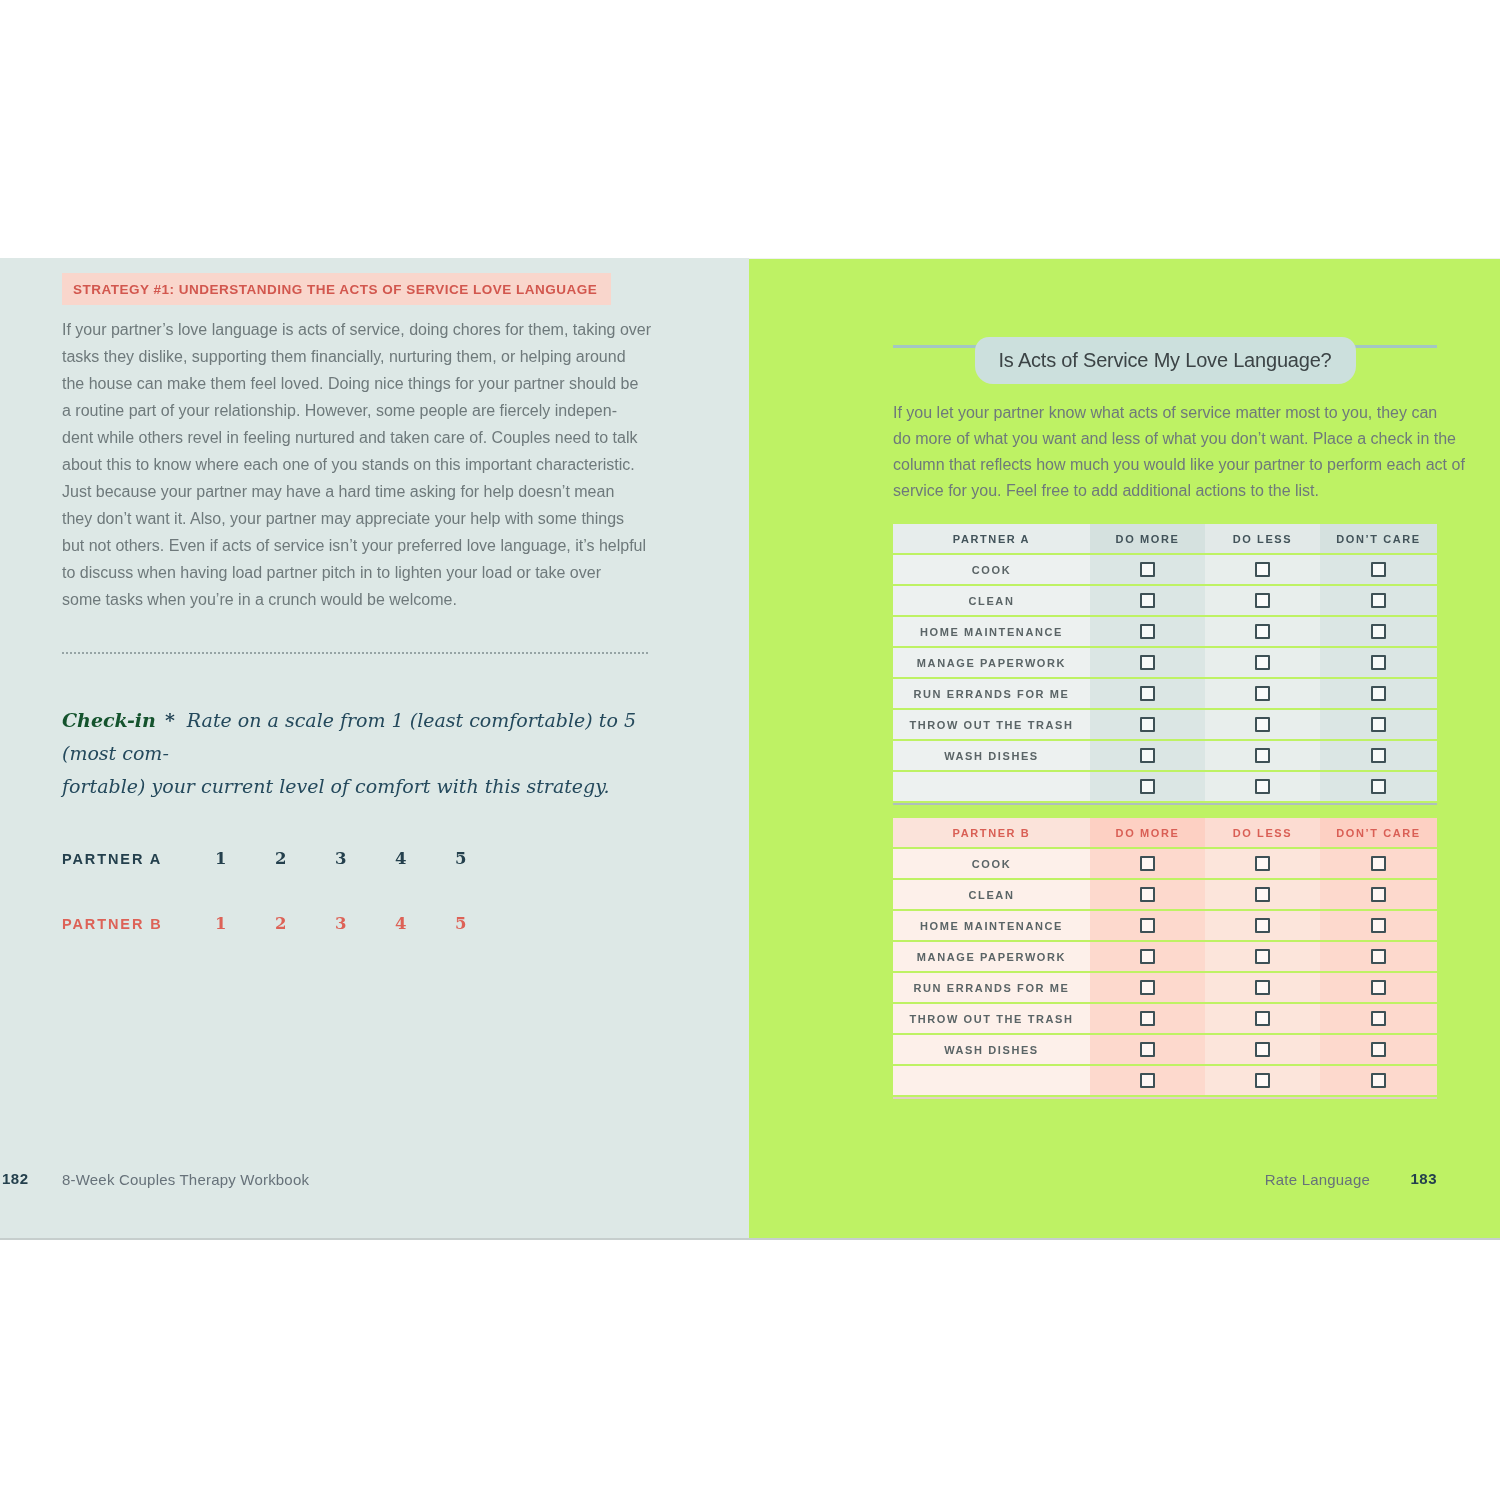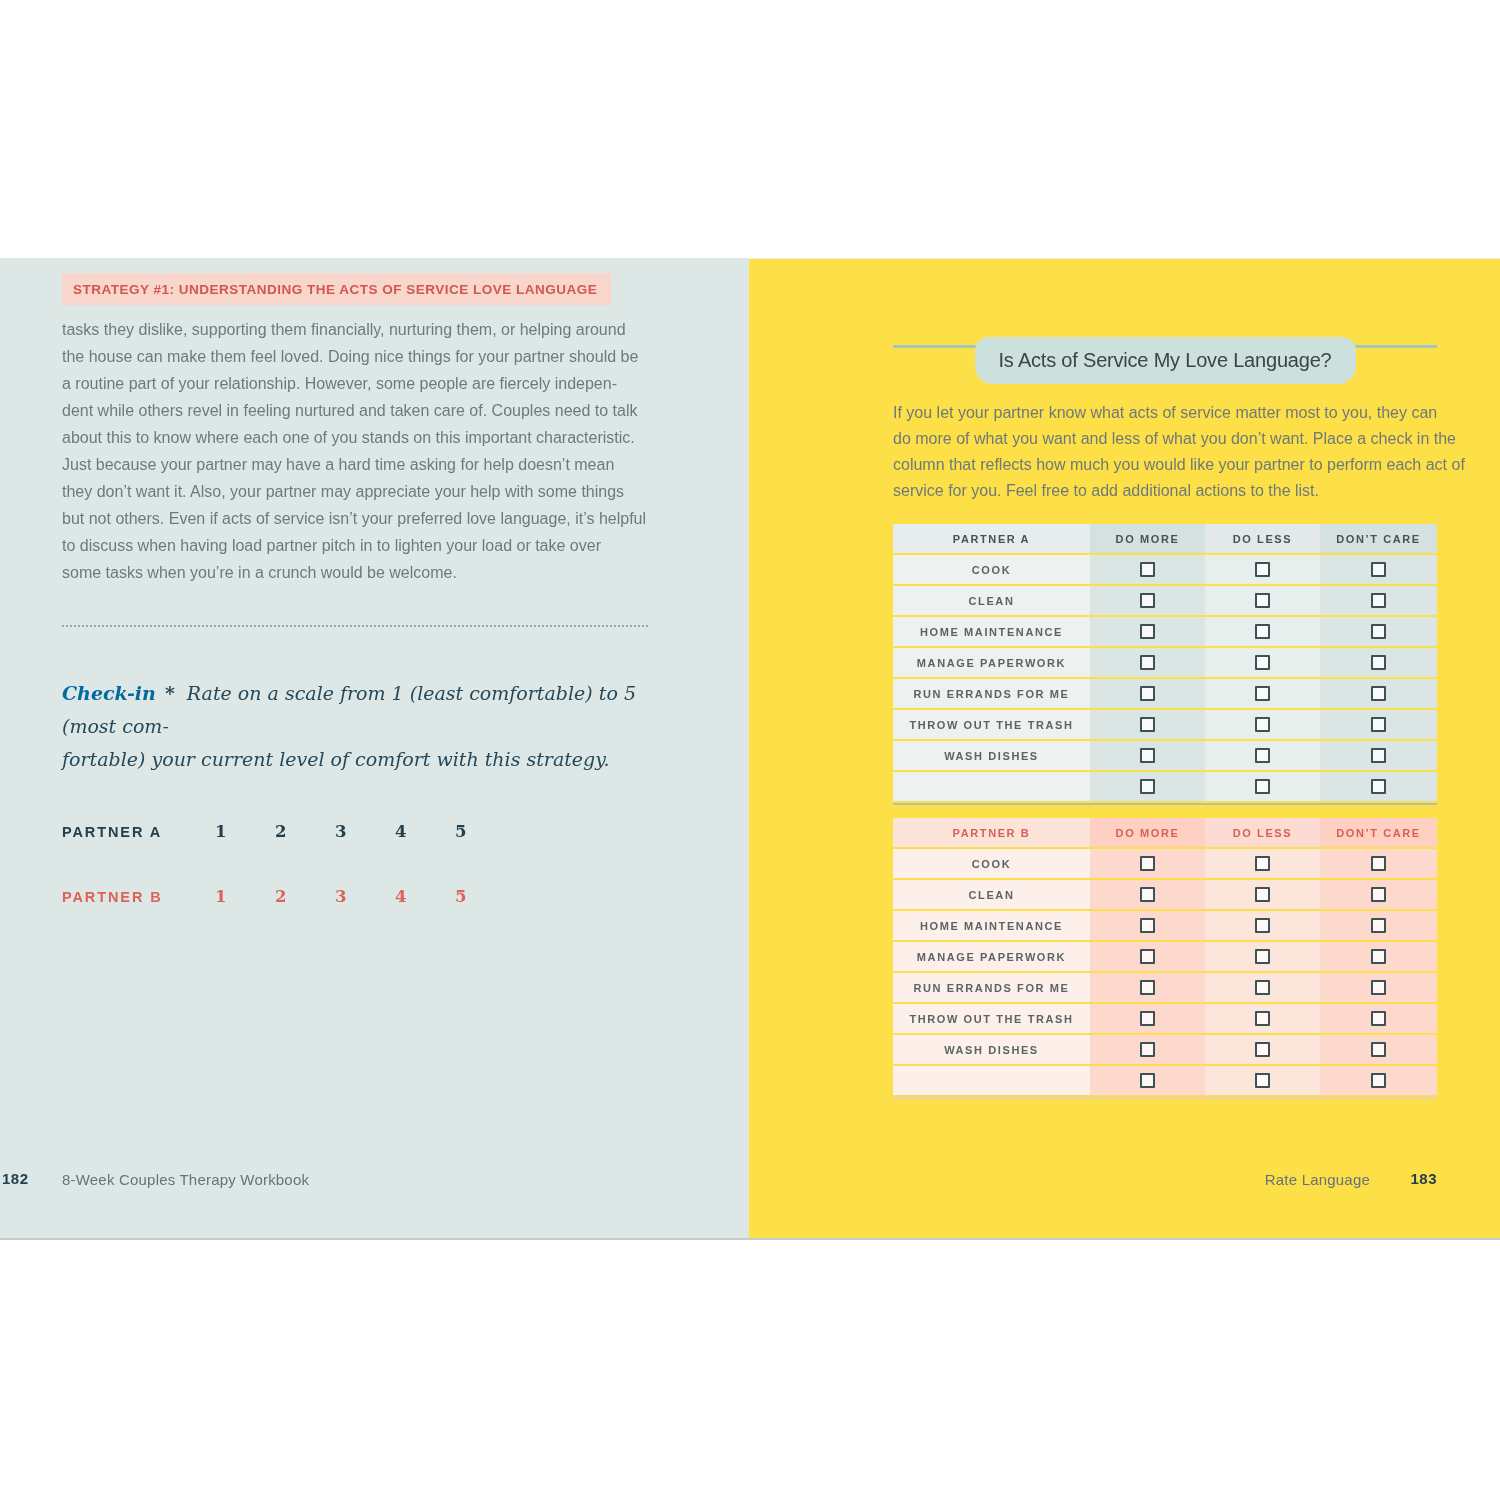--- a/index.html
+++ b/index.html
@@ -12,21 +12,21 @@
   .spread::after {
     content:""; position:absolute; left:0; right:0; bottom:-2px; height:2px;
     background:#c6cecd;
   }
   .page-left {
     position:absolute; left:0; top:0; width:749px; height:980px;
     background:#dde8e6;
   }
   .page-right {
     position:absolute; left:749px; top:0; width:751px; height:980px;
-    background:#fde047; border-top:1px solid #eef1f1;
+    background:#bef264; border-top:1px solid #eef1f1;
   }
 
   
   .left-content { padding-left:62px; width:648px; }
   .page-title {
     margin-top:96px; font-family:"DejaVu Serif", serif; font-weight:bold;
     font-size:26px; color:#d8625a; letter-spacing:0.3px;
   }
   .strategy-heading {
     display:inline-block; margin-top:15px; background:#f9d6cc; color:#d2574e;
@@ -36,21 +36,21 @@
   .body-copy { margin-top:11px; font-size:16px; line-height:27px; color:#6e797b; }
   .body-copy .line { white-space:nowrap; }
   .dotted-divider {
     margin-top:39px; width:586px; height:0;
     border-top:2px dotted #96a4a5;
   }
   .checkin {
     margin-top:50px; font-family:"DejaVu Serif", serif; font-style:italic;
     font-size:19px; line-height:33px; color:#24495c; width:600px;
   }
-  .checkin-label { font-weight:bold; color:#0369a1; margin-right:9px; }
+  .checkin-label { font-weight:bold; color:#14532d; margin-right:9px; }
   .checkin-ast { font-style:normal; color:#1c3e50; margin-right:12px; font-weight:bold; }
   .checkin .line2 { white-space:nowrap; }
   .scale-row { display:flex; align-items:baseline; margin-top:46px; }
   .scale-row .scale-label {
     width:153px; font-size:14.5px; font-weight:bold; letter-spacing:1.9px;
   }
   .scale-row .scale-num {
     width:60px; font-family:"DejaVu Serif", serif; font-weight:bold; font-size:16.5px;
   }
   .scale-navy .scale-label, .scale-navy .scale-num { color:#24404d; }
@@ -132,20 +132,21 @@
 </head>
 <body>
 
 <div class="canvas">
   <div class="spread">
 
     <div class="page-left">
       <div class="left-content">
         <div class="strategy-heading">STRATEGY #1: UNDERSTANDING THE ACTS OF SERVICE LOVE LANGUAGE</div>
         <div class="body-copy" id="left-body">
+            <div class="line">If your partner’s love language is acts of service, doing chores for them, taking over</div>
             <div class="line">tasks they dislike, supporting them financially, nurturing them, or helping around</div>
             <div class="line">the house can make them feel loved. Doing nice things for your partner should be</div>
             <div class="line">a routine part of your relationship. However, some people are fiercely indepen-</div>
             <div class="line">dent while others revel in feeling nurtured and taken care of. Couples need to talk</div>
             <div class="line">about this to know where each one of you stands on this important characteristic.</div>
             <div class="line">Just because your partner may have a hard time asking for help doesn’t mean</div>
             <div class="line">they don’t want it. Also, your partner may appreciate your help with some things</div>
             <div class="line">but not others. Even if acts of service isn’t your preferred love language, it’s helpful</div>
             <div class="line">to discuss when having load partner pitch in to lighten your load or take over</div>
             <div class="line">some tasks when you’re in a crunch would be welcome.</div>

